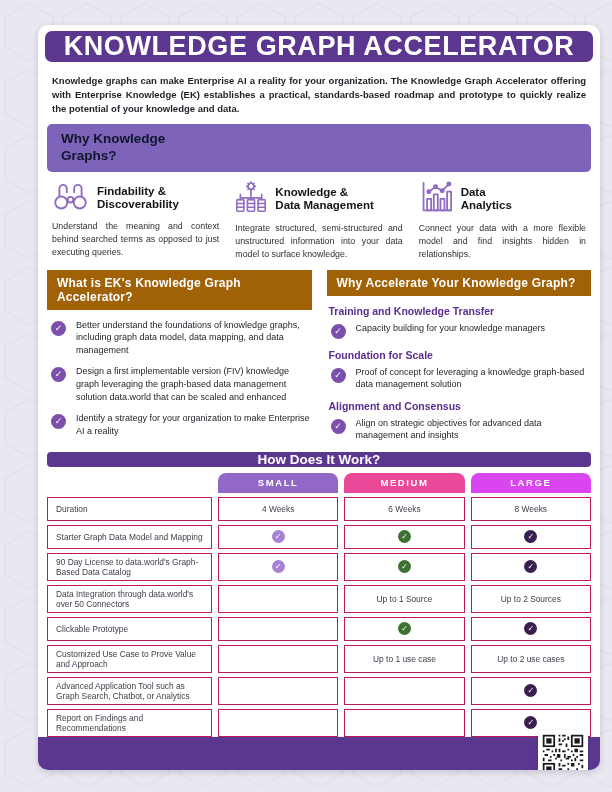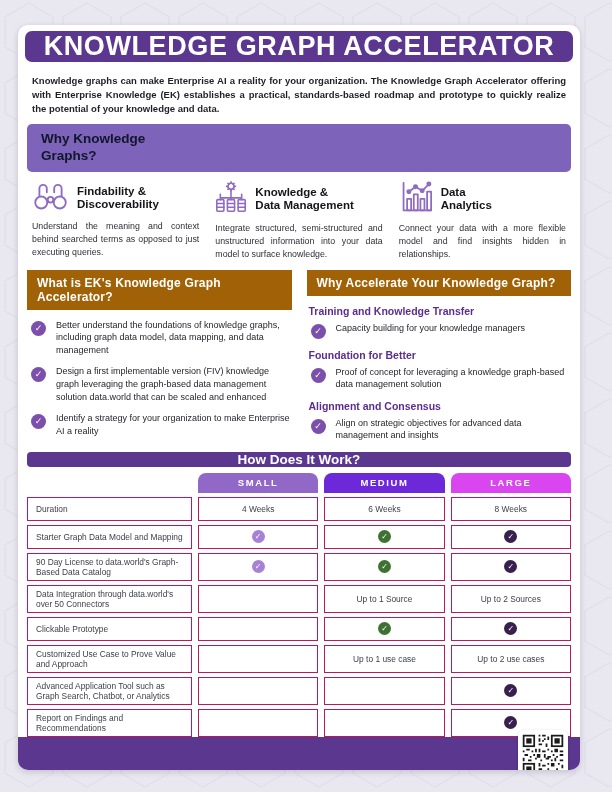--- a/index.html
+++ b/index.html
@@ -5,21 +5,21 @@
   * { margin:0; padding:0; box-sizing:border-box; }
   html,body { width:612px; height:792px; }
   body {
     font-family:"Liberation Sans", sans-serif;
     background:#e9e7ef;
     position:relative;
     overflow:hidden;
   }
   .hex-bg { position:absolute; inset:0; z-index:0; }
   .card {
-    position:absolute; left:18px; top:25px; width:562px; height:745px;
+    position:absolute; left:38px; top:25px; width:562px; height:745px;
     background:#ffffff; border-radius:10px; z-index:1;
     box-shadow:0 2px 6px rgba(40,30,70,.18);
     display:flex; flex-direction:column; overflow:hidden;
   }
   
   .banner {
     margin:6px 7px 0; height:43px; background:#5b3790; border-radius:7px;
     display:flex; align-items:center; justify-content:center;
   }
   .banner h1 { color:#fff; font-size:27px; font-weight:bold; letter-spacing:.6px; white-space:nowrap; }
@@ -210,21 +210,21 @@
     <div class="col">
       <div class="sec-header">Why Accelerate Your Knowledge Graph?</div>
       <div class="group">
         <div class="group-title">Training and Knowledge Transfer</div>
         <div class="bullet">
           <span class="bullet-check">✓</span>
           <span class="bullet-text">Capacity building for your knowledge managers</span>
         </div>
       </div>
       <div class="group" style="margin-top:10px;">
-        <div class="group-title">Foundation for Better</div>
+        <div class="group-title">Foundation for Scale</div>
         <div class="bullet">
           <span class="bullet-check">✓</span>
           <span class="bullet-text">Proof of concept for leveraging a knowledge graph-based data management solution</span>
         </div>
       </div>
       <div class="group" style="">
         <div class="group-title">Alignment and Consensus</div>
         <div class="bullet">
           <span class="bullet-check">✓</span>
           <span class="bullet-text">Align on strategic objectives for advanced data management and insights</span>
@@ -232,21 +232,21 @@
       </div>
     </div>
 
   </div>
 
   <div class="how-banner">How Does It Work?</div>
 
   <div class="pricing">
       <div></div>
       <div class="pill" style="background: rgb(145, 104, 200);">SMALL</div>
-      <div class="pill" style="background: #6d28d9;">MEDIUM</div>
+      <div class="pill" style="background: #ec4899;">MEDIUM</div>
       <div class="pill" style="background: #d946ef;">LARGE</div>
       <div class="cell">Duration</div>
       <div class="cell value-cell">4 Weeks</div>
       <div class="cell value-cell">6 Weeks</div>
       <div class="cell value-cell">8 Weeks</div>
       <div class="cell">Starter Graph Data Model and Mapping</div>
       <div class="cell value-cell">
         <span class="check" style="background: rgb(167, 130, 212);">✓</span>
       </div>
       <div class="cell value-cell">

